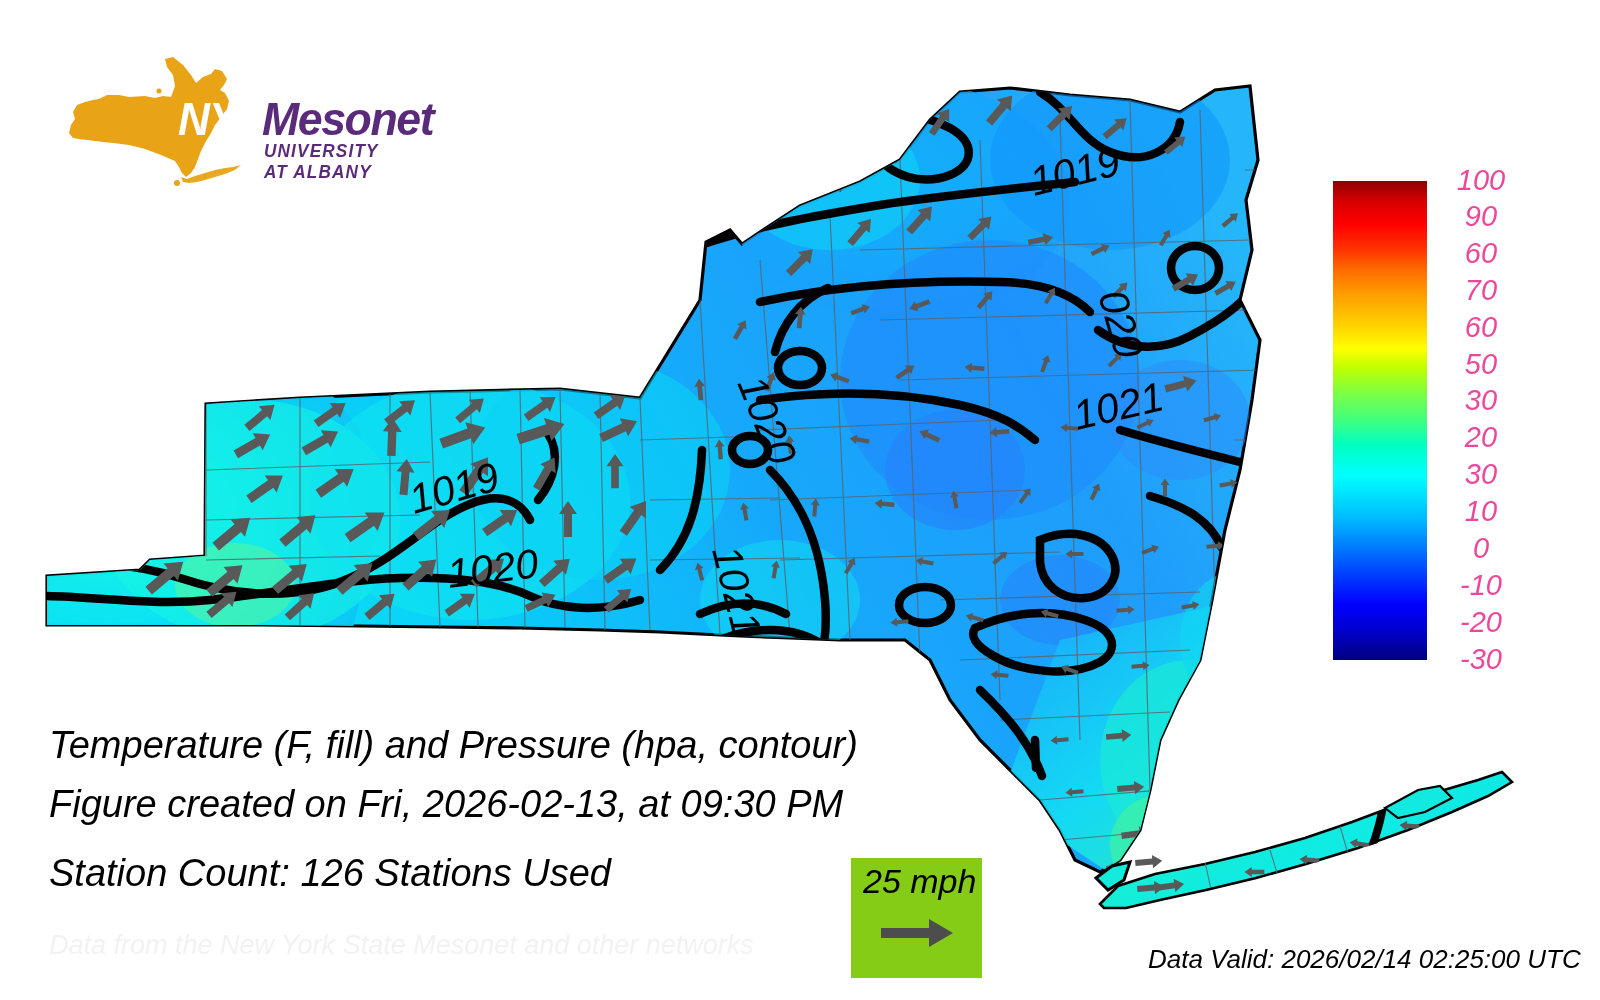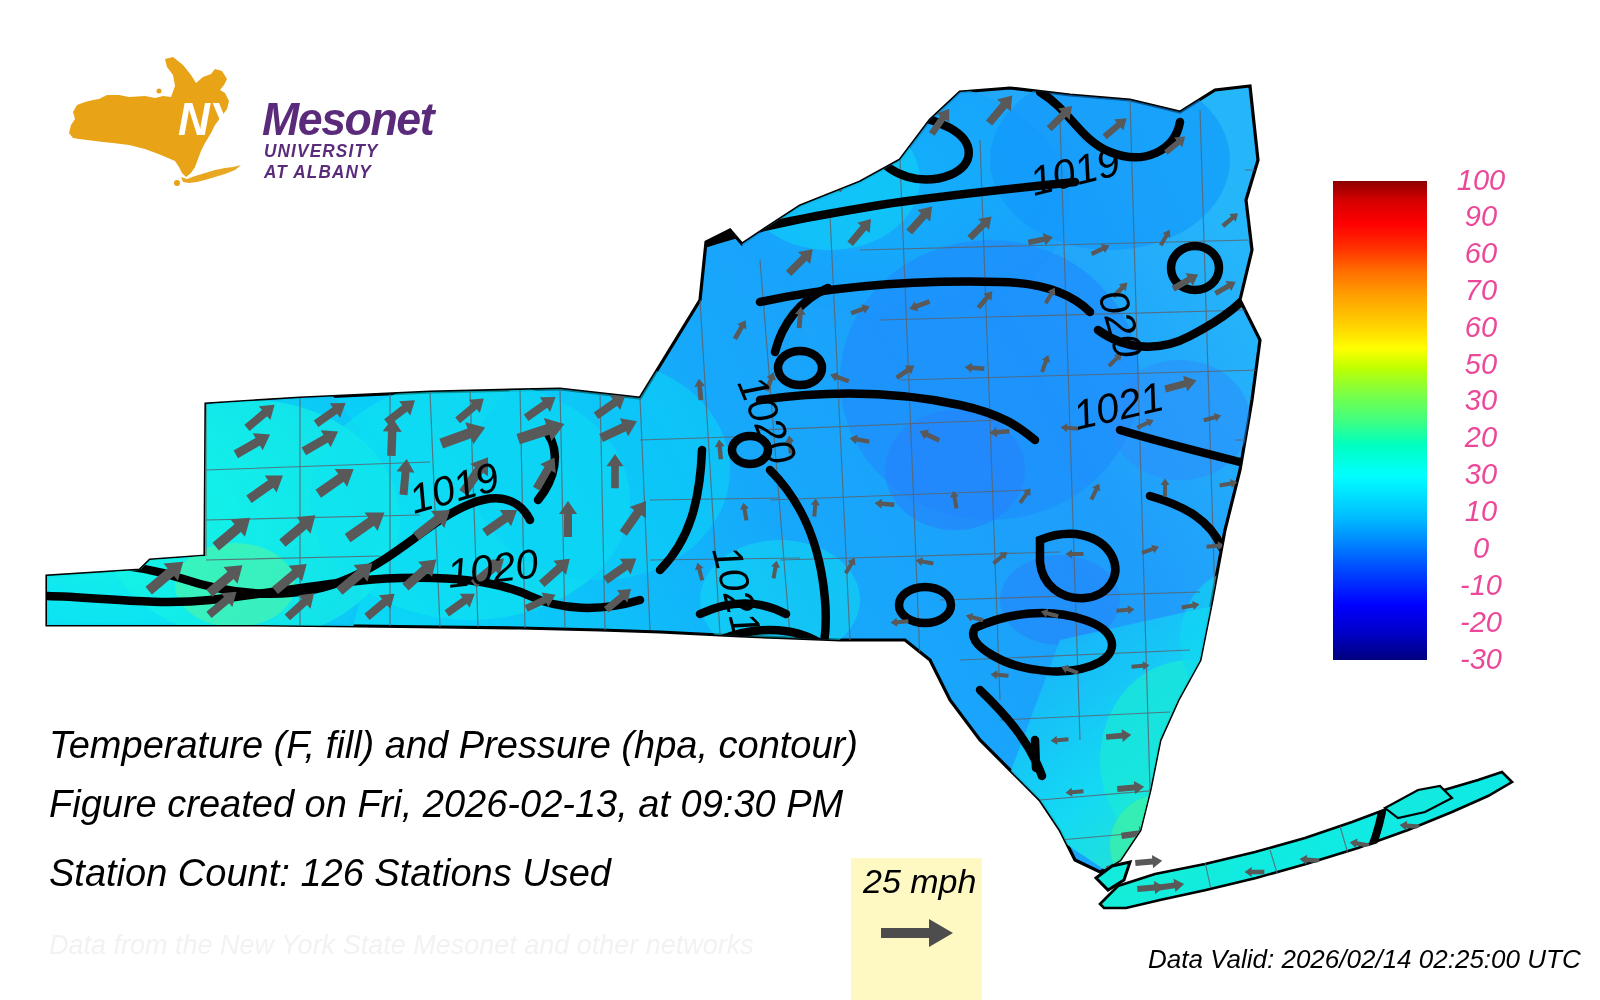--- a/index.html
+++ b/index.html
@@ -54,22 +54,22 @@
 
   
   .caption{position:absolute;left:49px;font-size:38px;color:#000;white-space:nowrap;
      font-family:"Liberation Sans",sans-serif;}
   #cap0{top:724px;}
   #cap1{top:783px;}
   #cap2{top:842px;margin-top:10px;}
   #cap3{top:930px;color:#f2f2f2;font-size:27px;}
 
   
-  #windlegend{position:absolute;left:851px;top:858px;width:131px;height:142px;
-      background:#fef9c3;text-align:right;}
+  #windlegend{position:absolute;left:851px;top:858px;width:131px;height:120px;
+      background:#84cc16;text-align:right;}
   #windlegend .wl-txt{position:absolute;left:12px;top:4px;font-size:34px;color:#000;
       font-family:"Liberation Sans",sans-serif;}
   #windlegend .wl-arrow{position:absolute;left:28px;top:58px;}
 
   
   #datavalid{position:absolute;left:1148px;top:944px;font-size:26px;color:#000;
      white-space:nowrap;font-family:"Liberation Sans",sans-serif;}
 
   .ctxt{font-family:"Liberation Sans",sans-serif;font-size:41px;font-weight:500;fill:#000;}
 </style>

